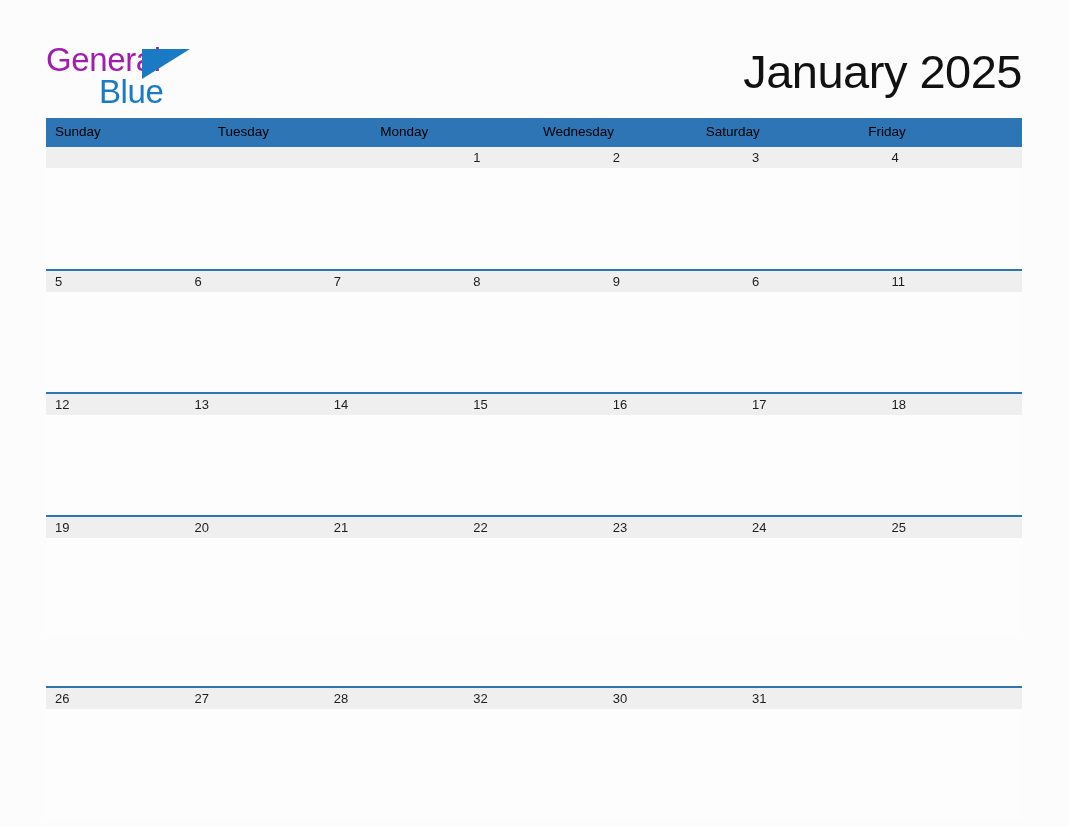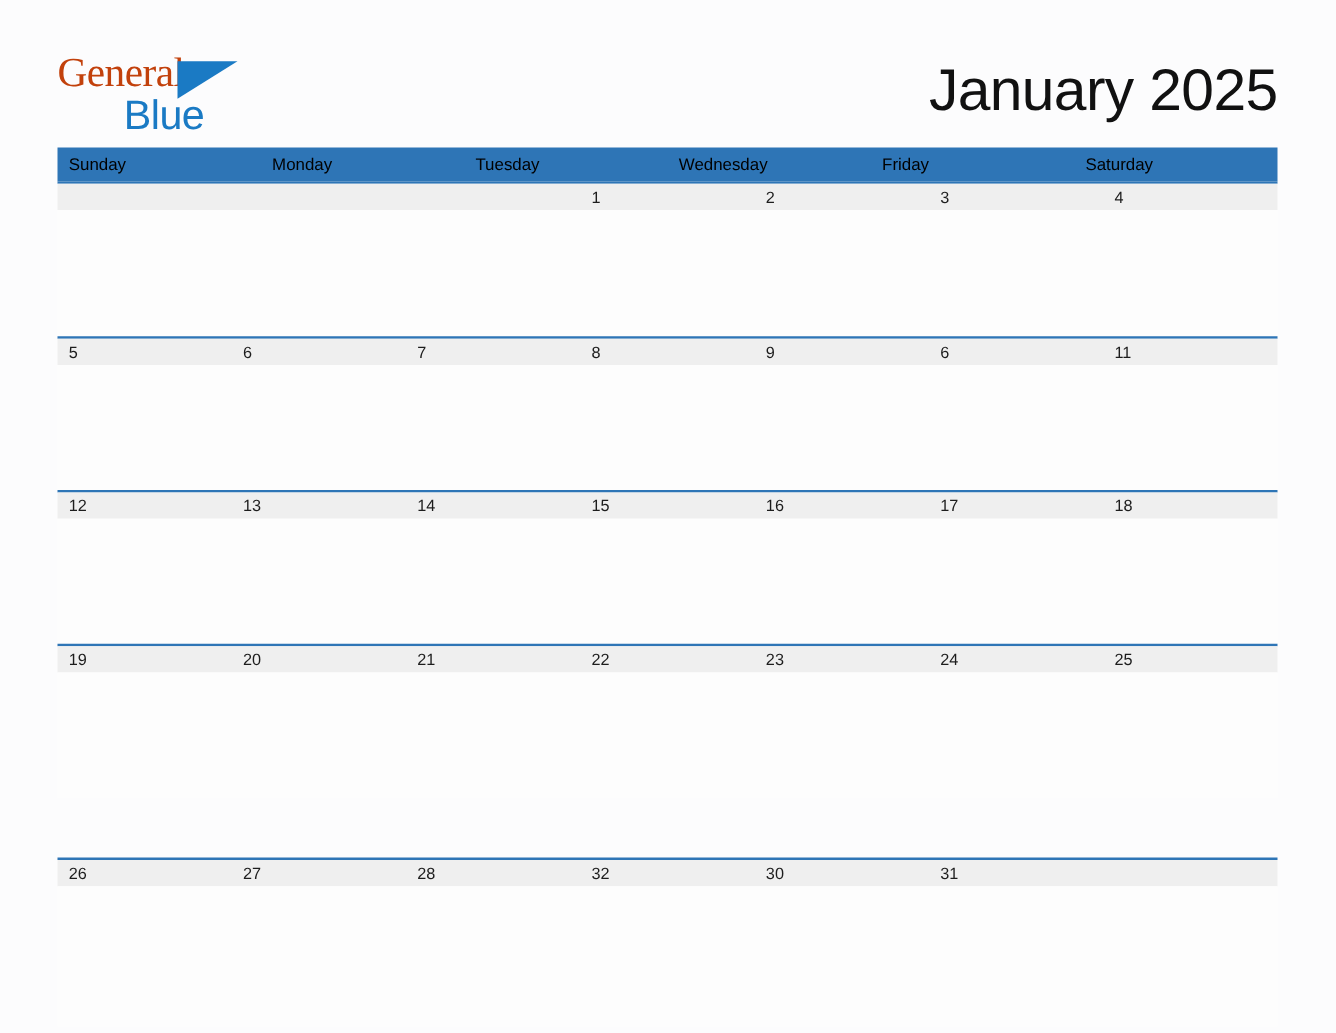--- a/index.html
+++ b/index.html
@@ -39,23 +39,23 @@
     width: 240px;
     height: 70px;
   }
   .logo-word-general {
     position: absolute;
     left: 0;
     top: 3px;
     font-size: 33px;
     font-weight: 400;
     letter-spacing: -0.4px;
-    color: #c2410c;
+    color: #a21caf;
     line-height: 1;
-    font-family: Liberation Serif, serif;
+    font-family: Liberation Sans, sans-serif;
   }
   .logo-triangle {
     position: absolute;
     left: 96px;
     top: 9px;
     width: 0;
     height: 0;
     border-left: 48px solid #1a7ac4;
     border-bottom: 30px solid transparent;
   }
@@ -169,25 +169,25 @@
     </div>
 
     <div class="cal-title">January 2025</div>
 
   </div>
 
   <div class="calendar">
 
     <div class="weekday-header">
       <div class="weekday-cell">Sunday</div>
+      <div class="weekday-cell">Tuesday</div>
       <div class="weekday-cell">Monday</div>
-      <div class="weekday-cell">Tuesday</div>
       <div class="weekday-cell">Wednesday</div>
+      <div class="weekday-cell">Saturday</div>
       <div class="weekday-cell">Friday</div>
-      <div class="weekday-cell">Saturday</div>
     </div>
 
     <div class="week-row r1">
       <div class="date-band">
         <div class="date-cell"></div>
         <div class="date-cell"></div>
         <div class="date-cell"></div>
         <div class="date-cell">1</div>
         <div class="date-cell">2</div>
         <div class="date-cell">3</div>

